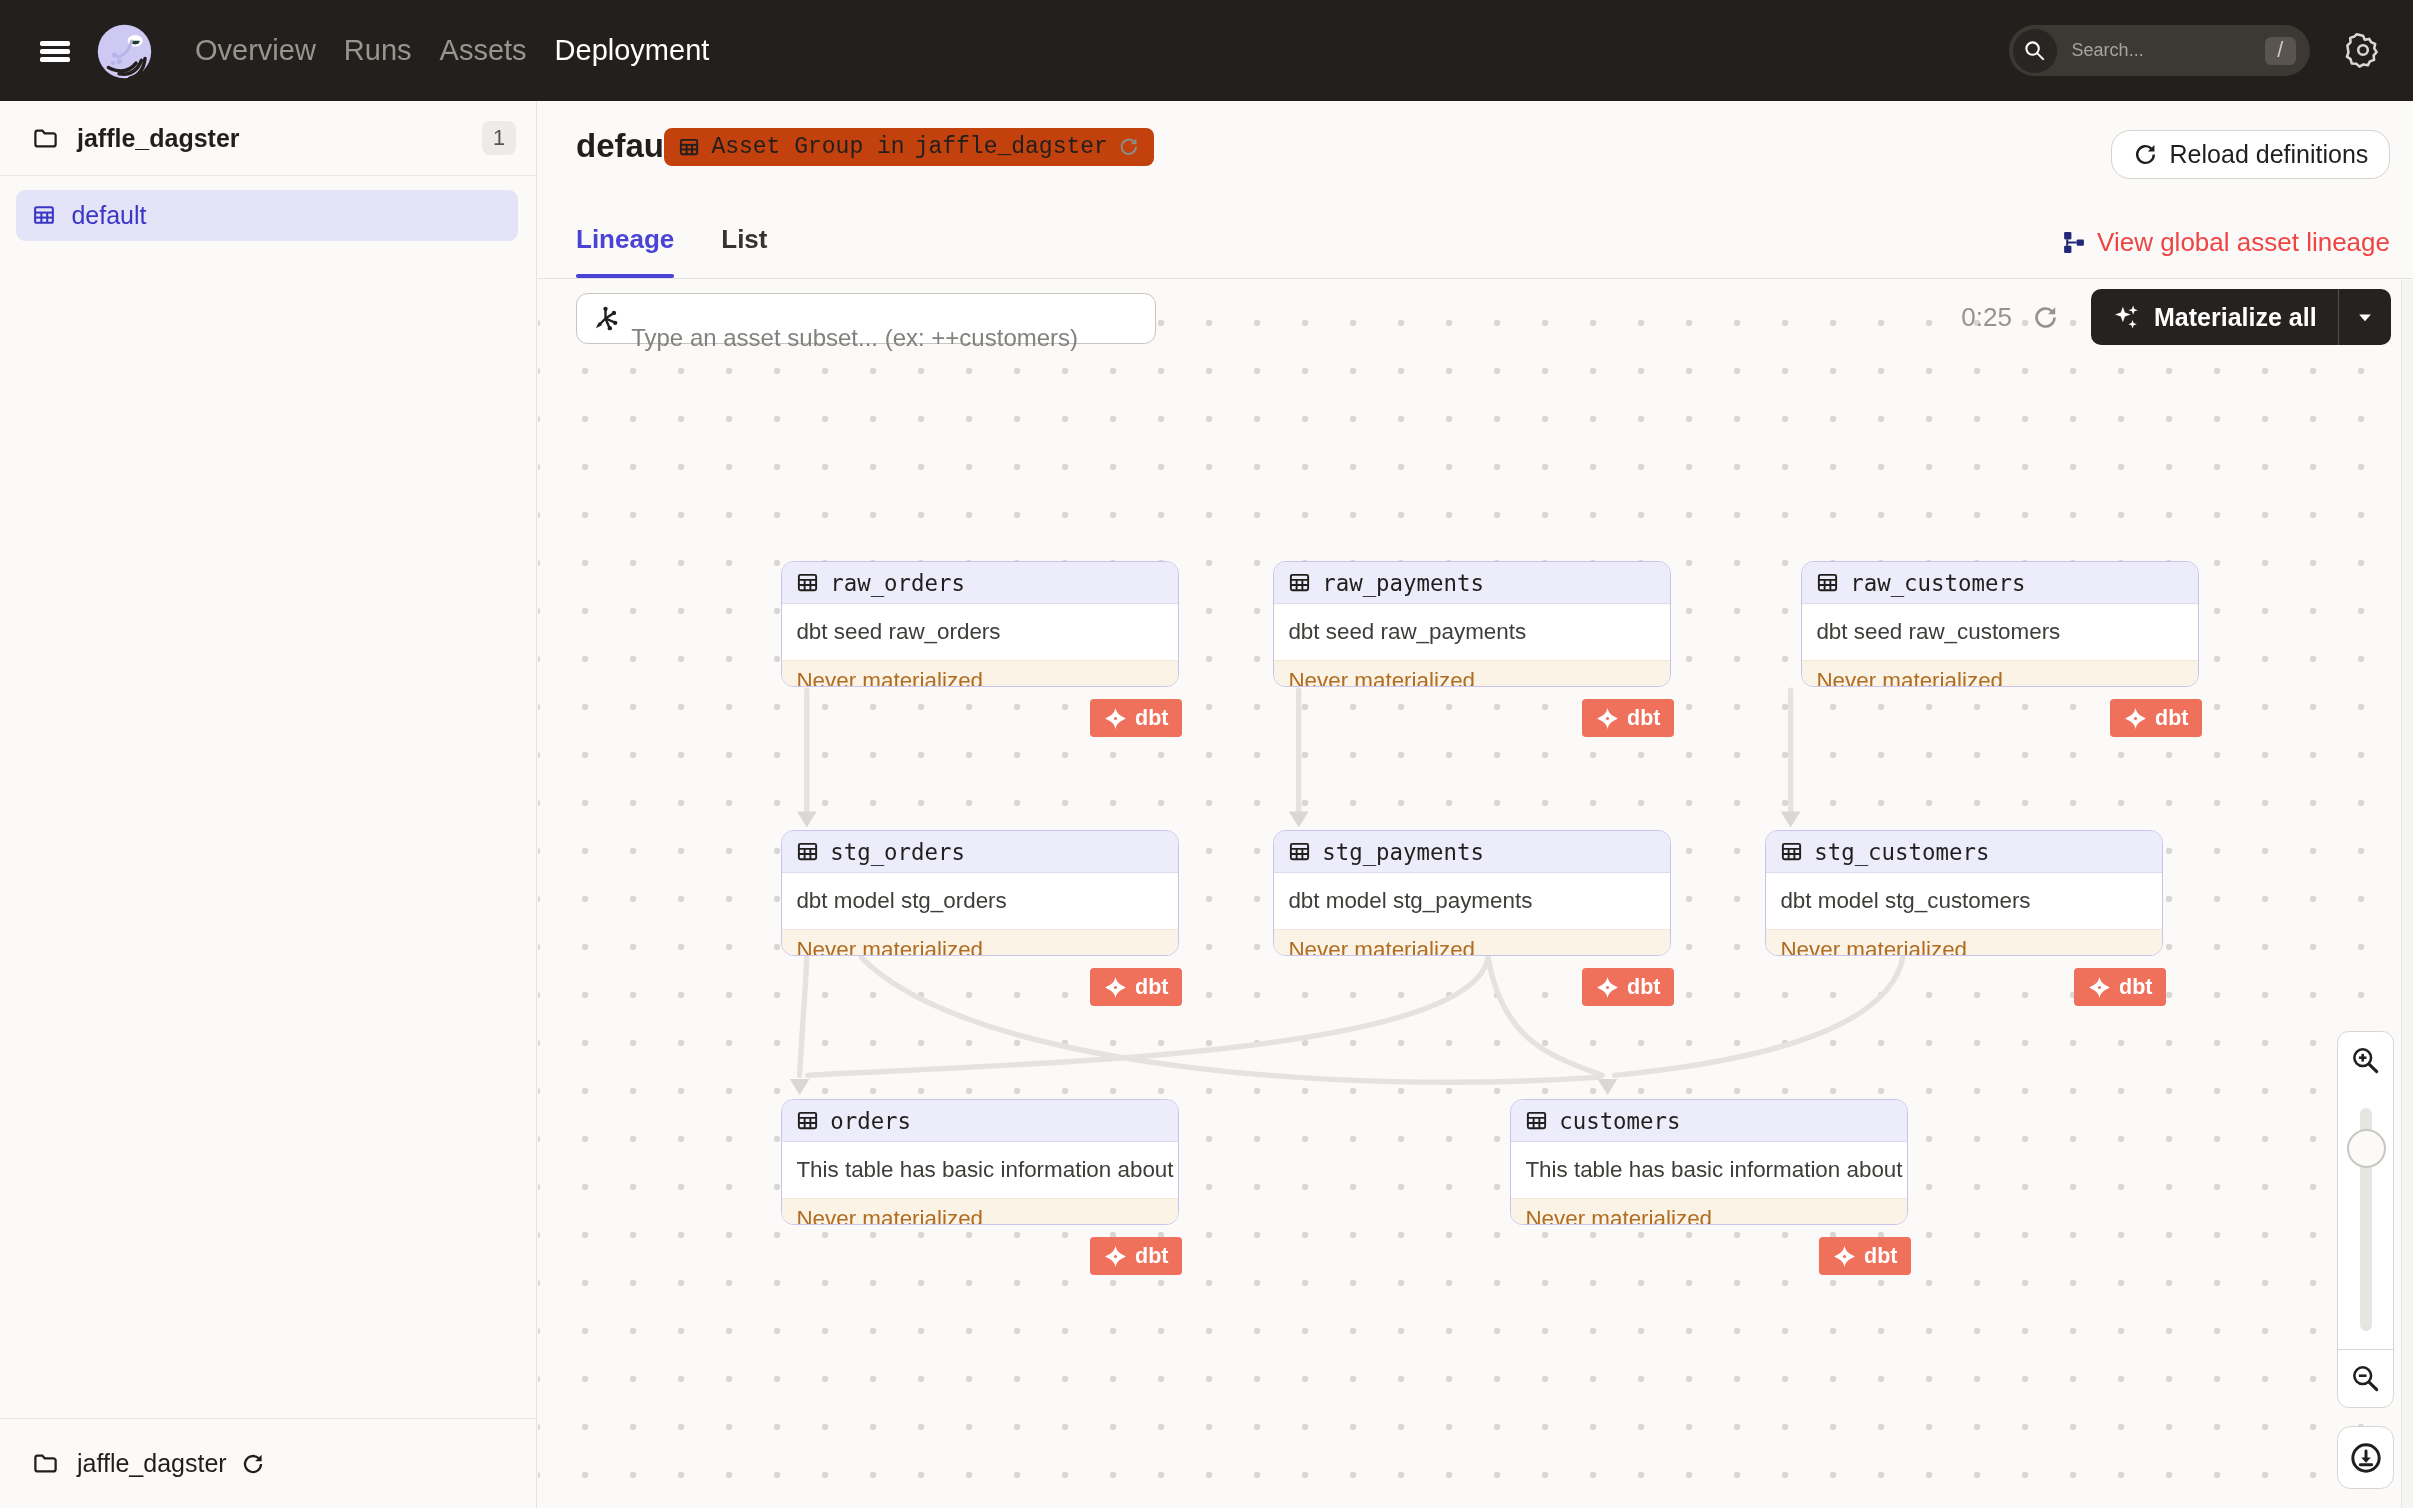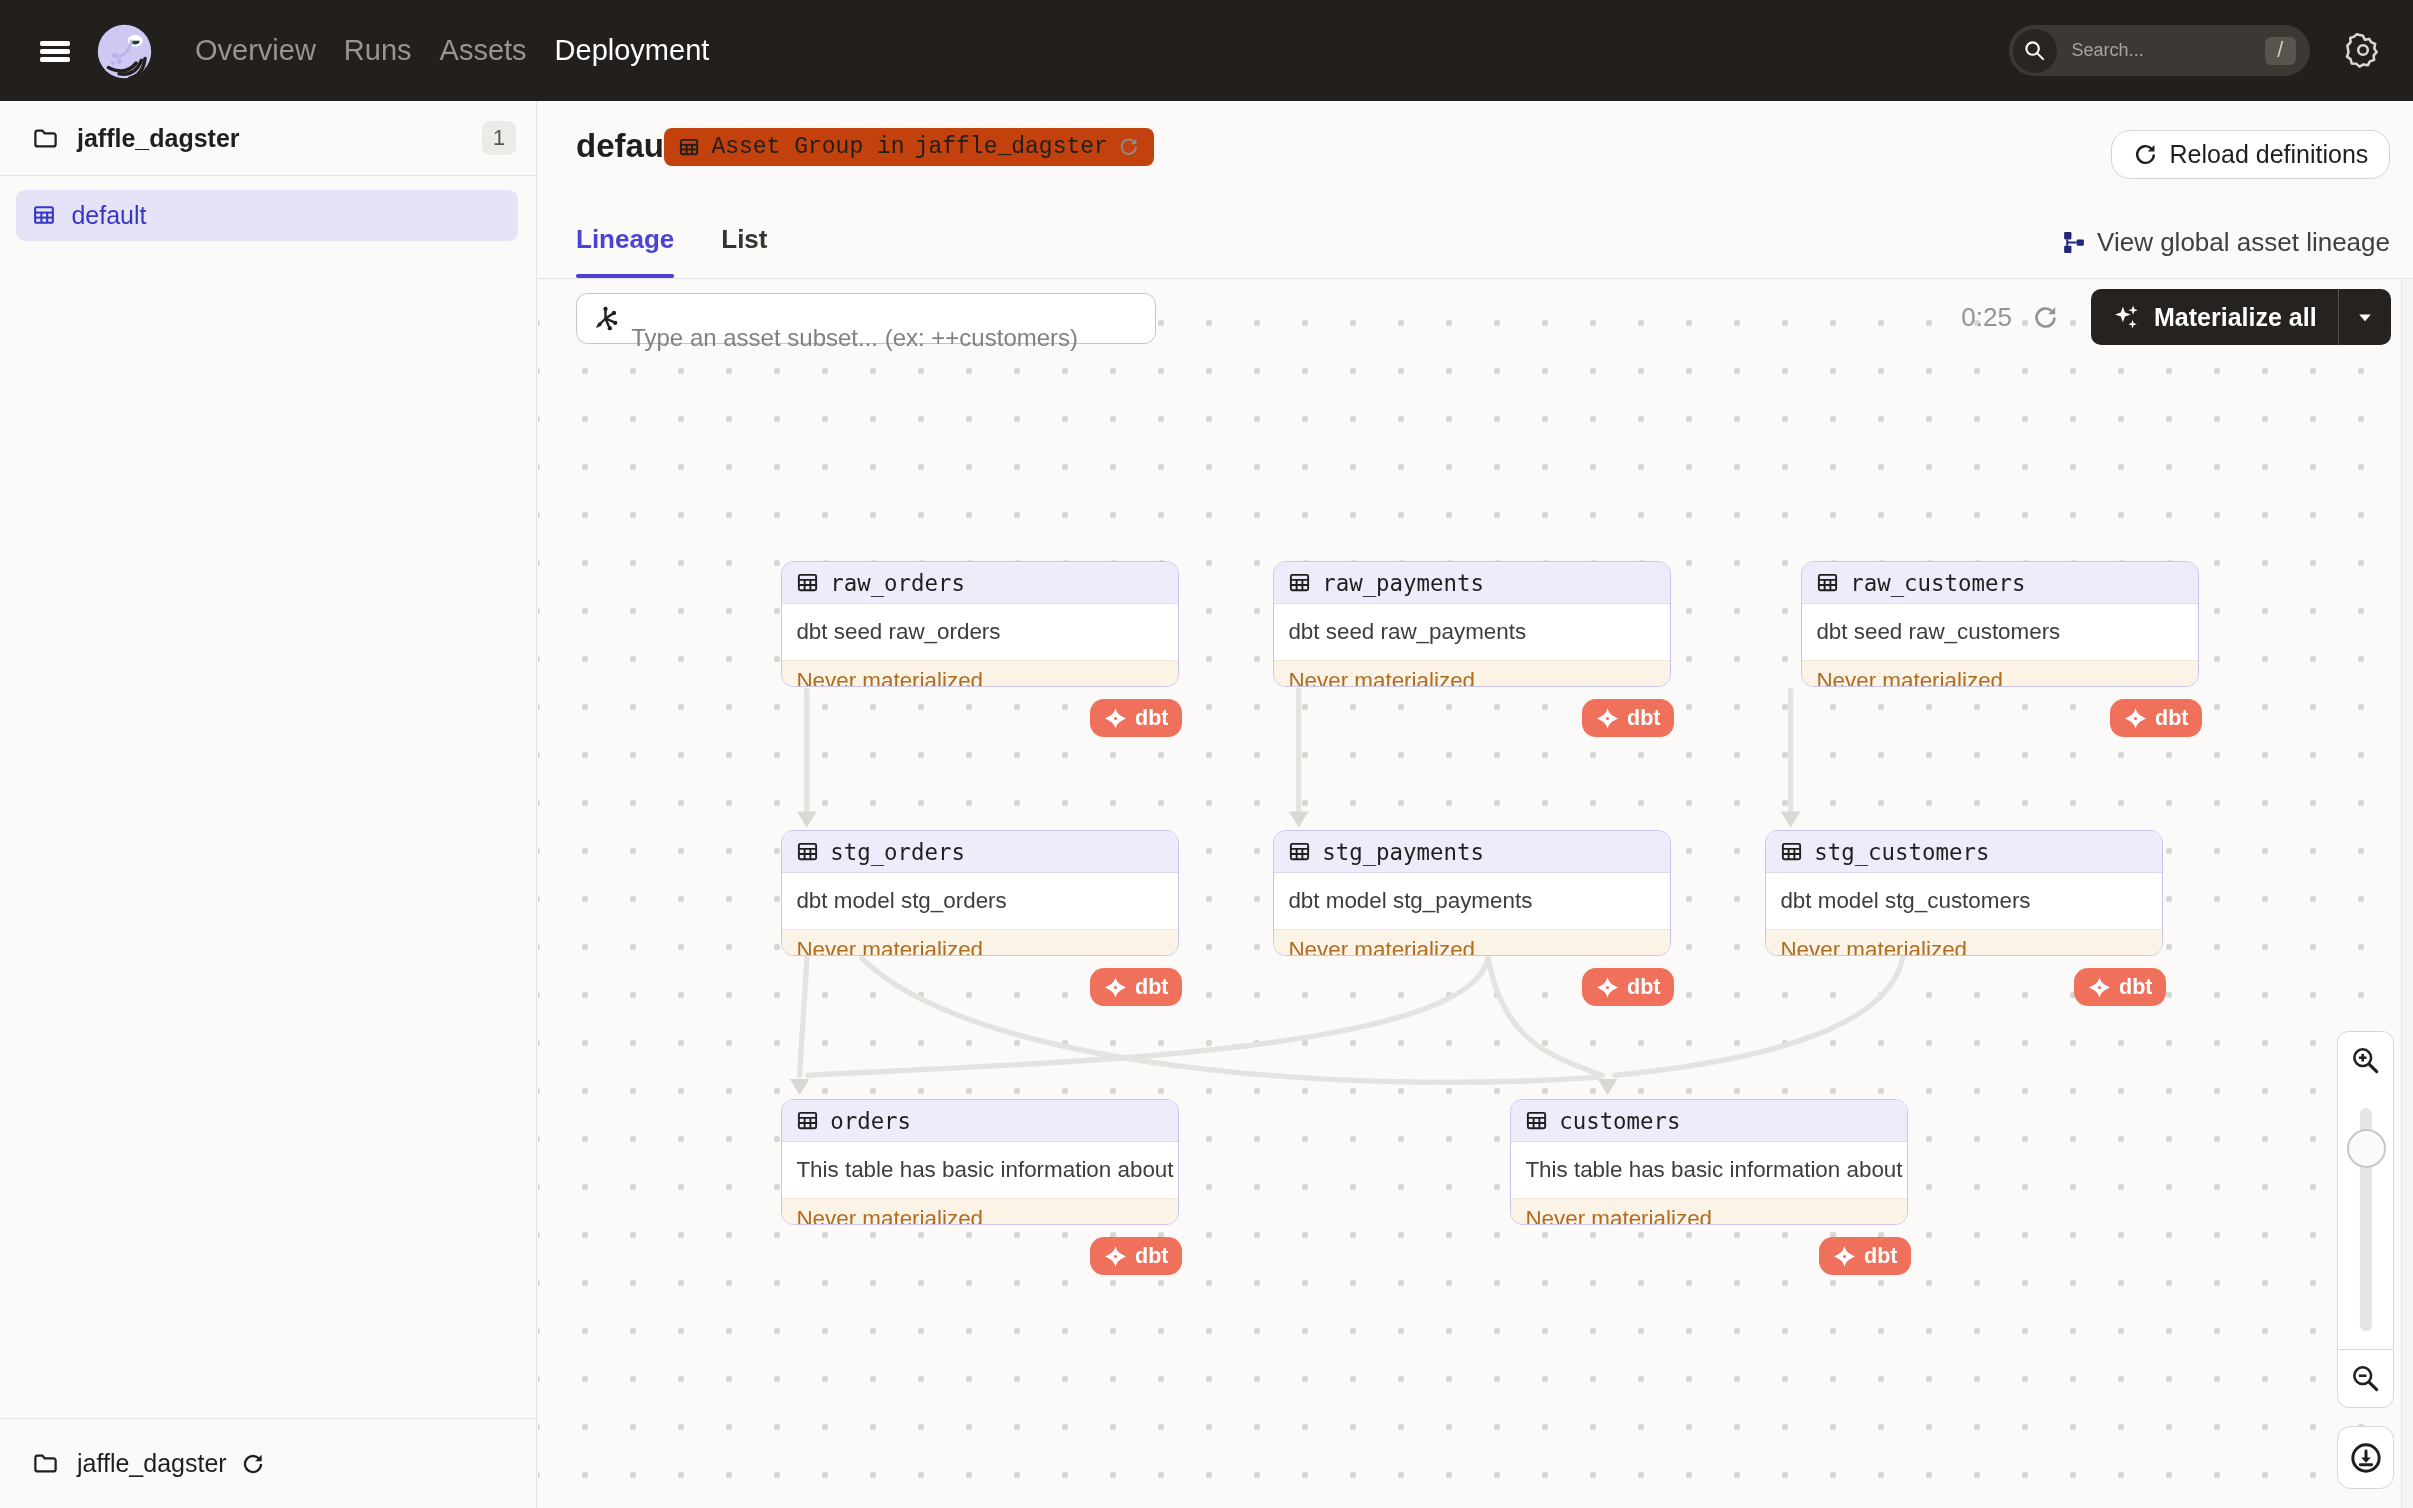--- a/index.html
+++ b/index.html
@@ -35,21 +35,21 @@
   .main-header { position:absolute; left:538px; top:101px; width:1876px; height:178px; background:#fbfaf8; border-bottom:0.9px solid #e4e2df; }
   .page-title { position:absolute; left:38px; top:26px; font-size:33px; font-weight:700; }
   .group-pill { position:absolute; left:126px; top:27px; height:38px; background:#c2410c; border-radius:8px; display:flex; align-items:center; padding:0 14.4px; gap:10px;font-family:Liberation Mono, monospace; }
   .group-pill .pill-text { font-size:23px; color:#211f1e; }
   .group-pill a { color:#2e2bb0; text-decoration:none; cursor:pointer; }
   .reload-btn { position:absolute; right:24px; top:29px; height:49px; background:#ffffff; border:1.8px solid #d6d4d0; border-radius:19px; display:flex; align-items:center; padding:0 20.7px; gap:11.7px; font-size:25px; font-weight:500; cursor:pointer; }
   .tabs { position:absolute; left:38px; bottom:0; display:flex; gap:47px; }
   .tab { font-size:26px; font-weight:600; color:#36342f; padding-bottom:23px; position:relative; cursor:pointer; }
   .tab.active { color:#4a43d6; }
   .tab.active:after { content:""; position:absolute; left:0; bottom:0; width:100%; height:4.5px; background:#4a43d6; border-radius:1.8px; }
-  .global-link { position:absolute; right:24px; bottom:20px; display:flex; align-items:center; gap:10.8px; font-size:26px; font-weight:500; color:#404040; cursor:pointer; }
+  .global-link { position:absolute; right:24px; bottom:20px; display:flex; align-items:center; gap:10.8px; font-size:26px; font-weight:500; color:#ef4444; cursor:pointer; }
 
   
   .canvas { position:absolute; left:538px; top:280px; width:1876px; height:1228px; background-color:#fbfaf8;
             background-image:radial-gradient(circle, #d9d7d3 3.1px, transparent 3.2px); background-size:48px 48px; background-position:23px 19px; }
   .edges { position:absolute; left:0; top:0; }
 
   .filter-input { position:absolute; left:38px; top:12.6px; width:580px; height:51px; background:#fff; border:1.8px solid #c7c5c1; border-radius:11.7px; display:flex; align-items:center; padding:0 14.4px; gap:10.8px; }
   .filter-input input { border:none; outline:none; flex:1; font-size:24px; font-family:"Liberation Sans",sans-serif; color:#211f1e; background:transparent;margin-top:39px; }
   .filter-input input::placeholder { color:#83817d; }
 
@@ -61,21 +61,21 @@
   .materialize-btn .mat-split { width:0.9px; height:56px; background:#55504b; }
   .materialize-btn .mat-caret { width:52px; display:flex; align-items:center; justify-content:center; }
 
   
   .asset-node { position:absolute; width:398px; }
   .node-card { width:398px; height:126px; background:#fff; border:1.8px solid #c8c4ee; border-radius:12.6px; overflow:hidden; cursor:pointer; }
   .node-head { height:42px; background:#edecfa; border-bottom:0.9px solid #dcd9f1; display:flex; align-items:center; padding-left:13.5px; gap:11.7px; }
   .node-name { font-family:"DejaVu Sans Mono", monospace; font-size:22.4px; font-weight:500; color:#211f1e; }
   .node-body { height:56px; display:flex; align-items:center; padding-left:14.4px; font-size:22.4px; color:#3f3d39; white-space:nowrap; }
   .node-status { height:40px; background:#faf3e6; border-top:0.9px solid #f0e8d8; display:flex; align-items:center; padding-left:14.4px; font-size:22.4px; color:#b06c20; }
-  .dbt-badge { position:absolute; right:-2.7px; top:138px; width:92px; height:38px; background:#ef705b; border-radius:14px; display:flex; align-items:center; justify-content:center; gap:7.2px; color:#fff; font-size:21.5px; font-weight:700; }
+  .dbt-badge { position:absolute; right:-2.7px; top:138px; width:92px; height:38px; background:#ef705b; border-radius:4px; display:flex; align-items:center; justify-content:center; gap:7.2px; color:#fff; font-size:21.5px; font-weight:700; }
 
   
   .zoomctl { position:absolute; left:2337px; width:57px; background:#fff; border:1.8px solid #d8d6d2; display:flex; align-items:center; justify-content:center; cursor:pointer; }
   .zc-in  { top:1031px; height:59px; border-radius:11.7px 11.7px 0 0; }
   .zc-slider { top:1088px; height:262px; border-radius:0; border-top:none; border-bottom:none; }
   .zc-out { top:1349px; height:59px; border-radius:0 0 11.7px 11.7px; }
   .zc-dl  { top:1426px; height:63px; border-radius:13.5px; }
   .slider-track { position:absolute; left:22.4px; top:20px; width:11.7px; height:223px; background:#e7e5e1; border-radius:6.3px; }
   .slider-thumb { position:absolute; left:9px; top:41px; width:39px; height:39px; border-radius:50%; background:#fbfaf8; border:2.7px solid #c9c7c3; }
   .right-gutter { position:absolute; right:0; top:280px; width:11.7px; height:1228px; background:#f6f5f3; border-left:0.9px solid #e8e6e3; }

